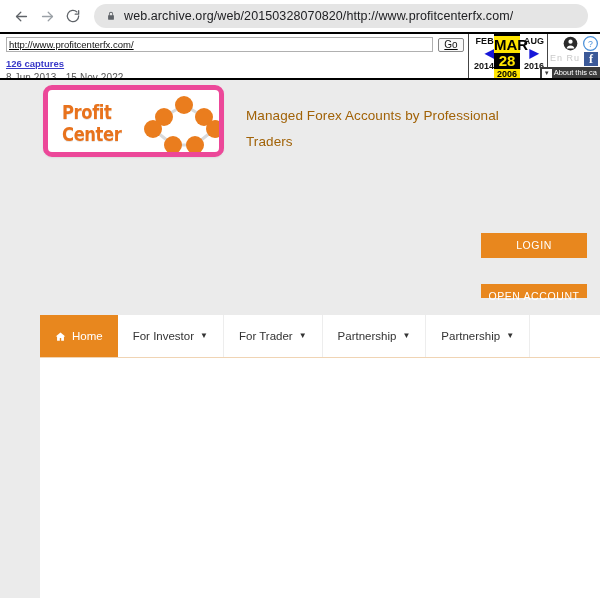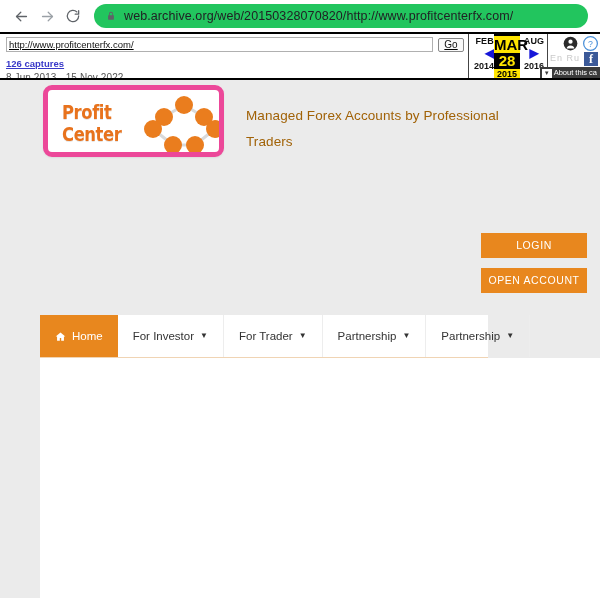--- a/index.html
+++ b/index.html
@@ -33,21 +33,21 @@
     justify-content: center;
     color: #5f6368;
     flex: 0 0 auto;
   }
   .nav-btn svg { display: block; }
   .omnibox {
     flex: 1 1 auto;
     height: 24px;
     margin-left: 8px;
     margin-right: 4px;
-    background: #22c55e;
+    background: #e5e5e5;
     border-radius: 12px;
     display: flex;
     align-items: center;
     padding: 0 12px;
     box-sizing: border-box;
     overflow: hidden;
   }
   .lock-icon {
     flex: 0 0 auto;
     margin-right: 8px;
@@ -296,32 +296,32 @@
   }
   .btn-login {
     left: 441px;
     top: 153px;
     width: 106px;
     height: 25px;
     line-height: 25px;
   }
   .btn-open {
     left: 441px;
-    top: 188px;
+    top: 204px;
     width: 106px;
-    height: 25px;
+    height: 14px;
     line-height: 25px;
   }
 
   
   .navbar {
     position: absolute;
     left: 0;
     top: 235px;
-    width: 448px;
+    width: 560px;
     height: 43px;
     background: #ffffff;
     border-bottom: 1px solid #f0d4b4;
     box-sizing: border-box;
     display: flex;
     align-items: stretch;
   }
   .nav-item {
     display: flex;
     align-items: center;
@@ -406,21 +406,21 @@
 
   <div class="wb-cal" style="left:470px;text-align:right;">
     <div class="mon">FEB</div>
     <div class="arw">◀</div>
     <div class="yr">2014</div>
   </div>
 
   <div class="wb-cal-cur">
     <span class="mon">MAR</span>
     <span class="day">28</span>
-    <span class="yr">2015</span>
+    <span class="yr">2006</span>
   </div>
 
   <div class="wb-cal" style="left:522px;">
     <div class="mon">AUG</div>
     <div class="arw">▶</div>
     <div class="yr">2016</div>
   </div>
 
   <div class="wb-divider" style="left:547px;"></div>
 

